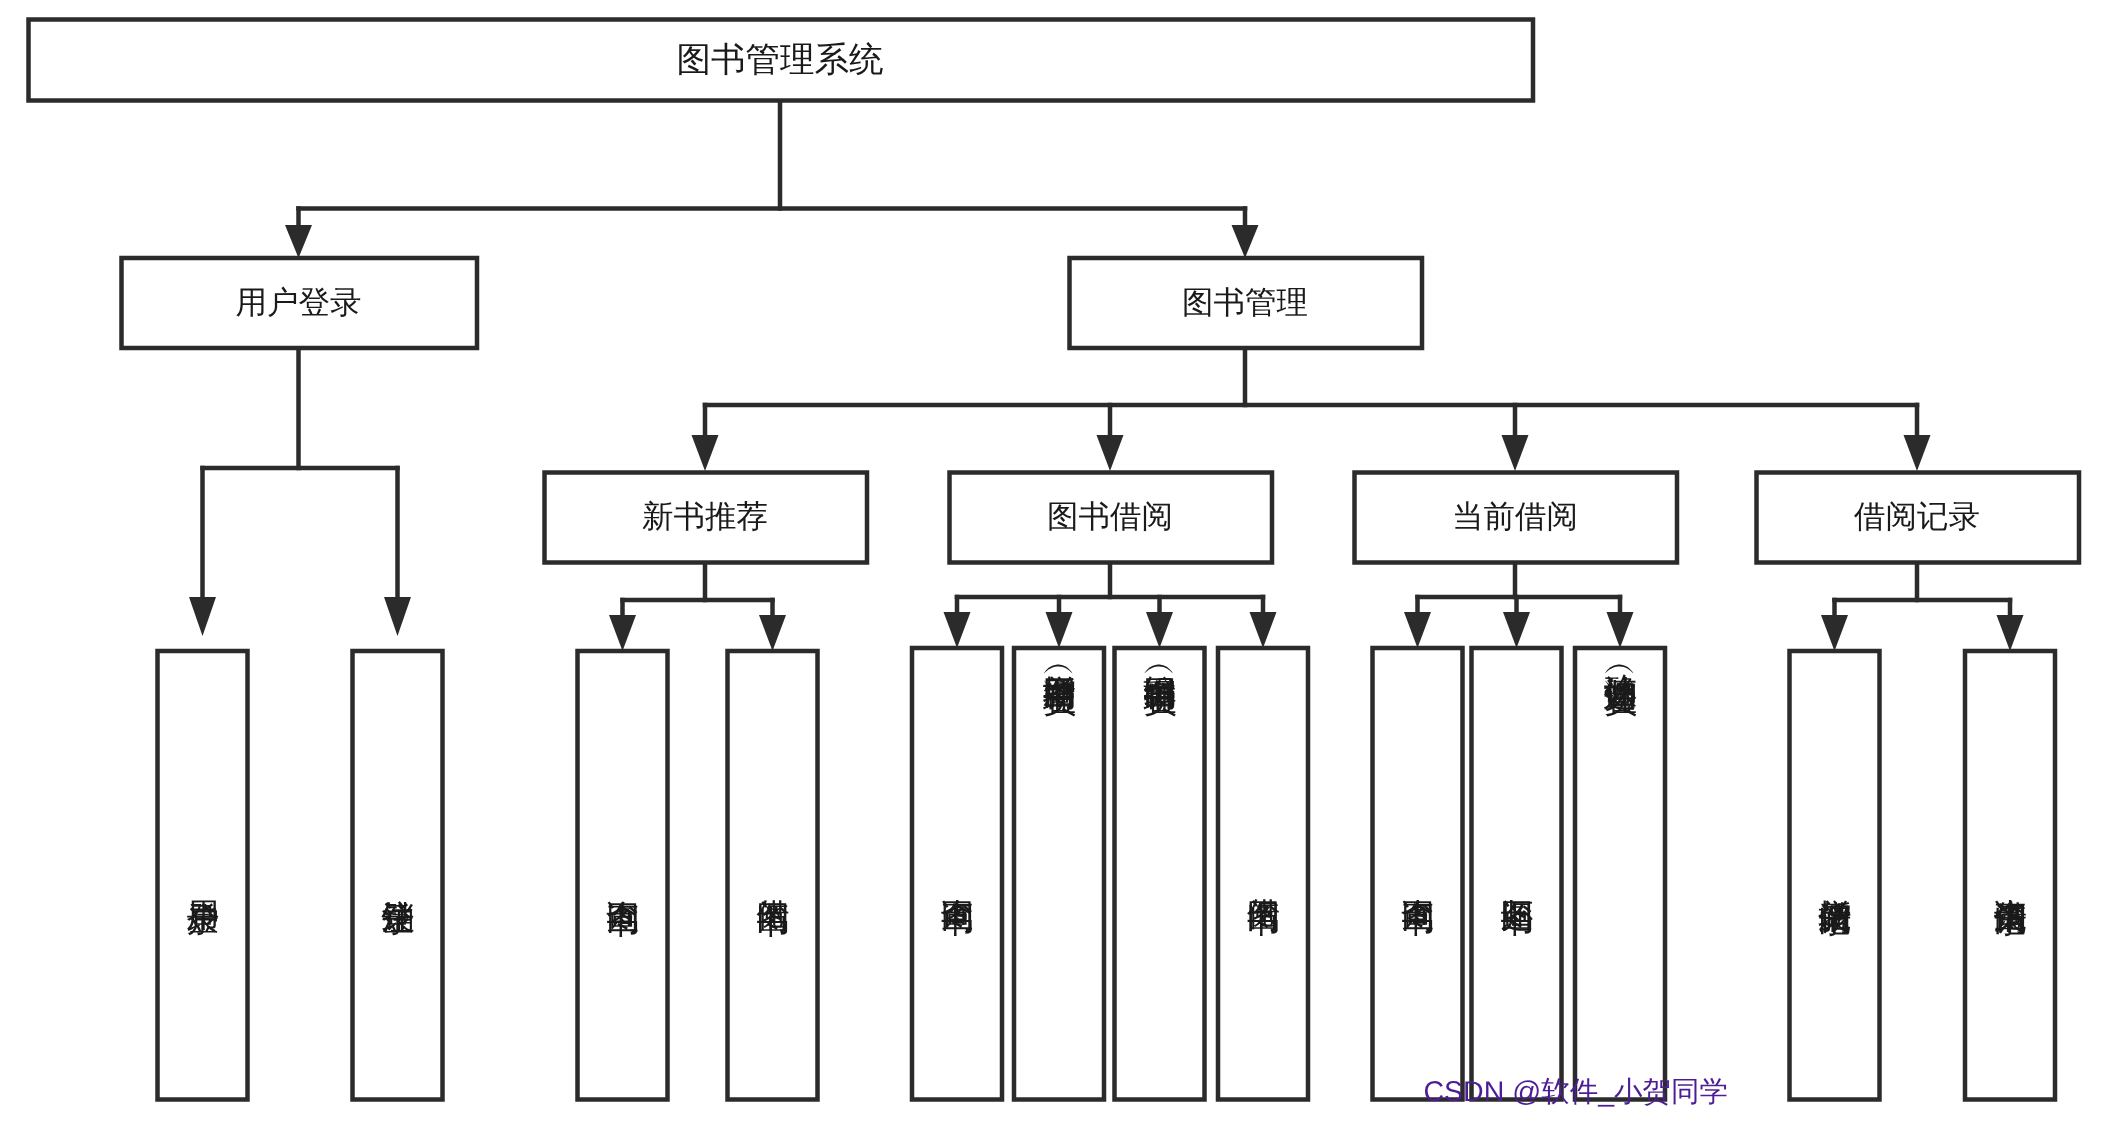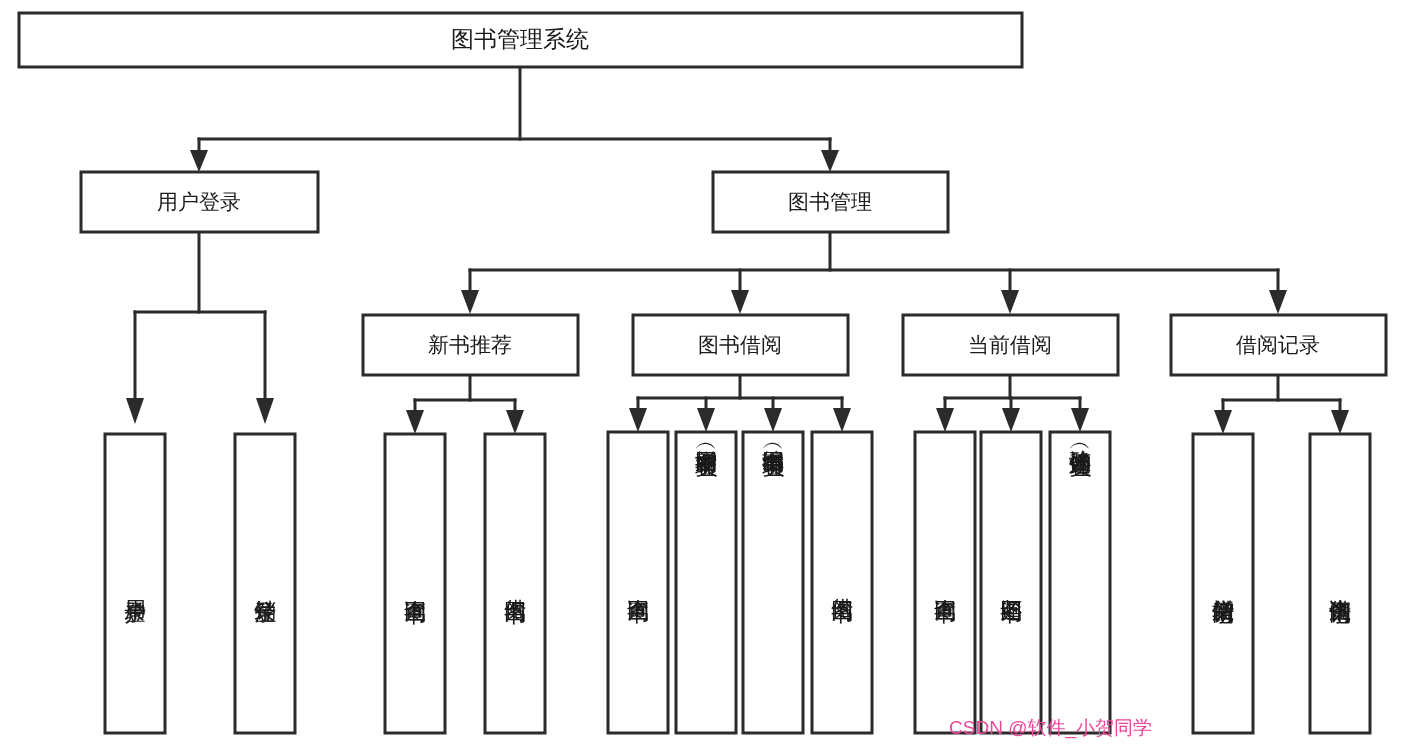--- a/index.html
+++ b/index.html
@@ -67,21 +67,21 @@
   }
   .title-label {
     font-size: 23px;
   }
   .watermark {
     position: absolute;
     right: 10px;
     bottom: 6px;
     font-family: "Liberation Sans", "DejaVu Sans", sans-serif;
     font-size: 19px;
-    color: #ec4899;
+    color: #4c1d95;
     white-space: nowrap;
     pointer-events: none;
   }
 </style>
 </head>
 <body>
 
 <div id="diagram-root">
 
   <svg class="diagram" viewBox="0 0 1405 747">

